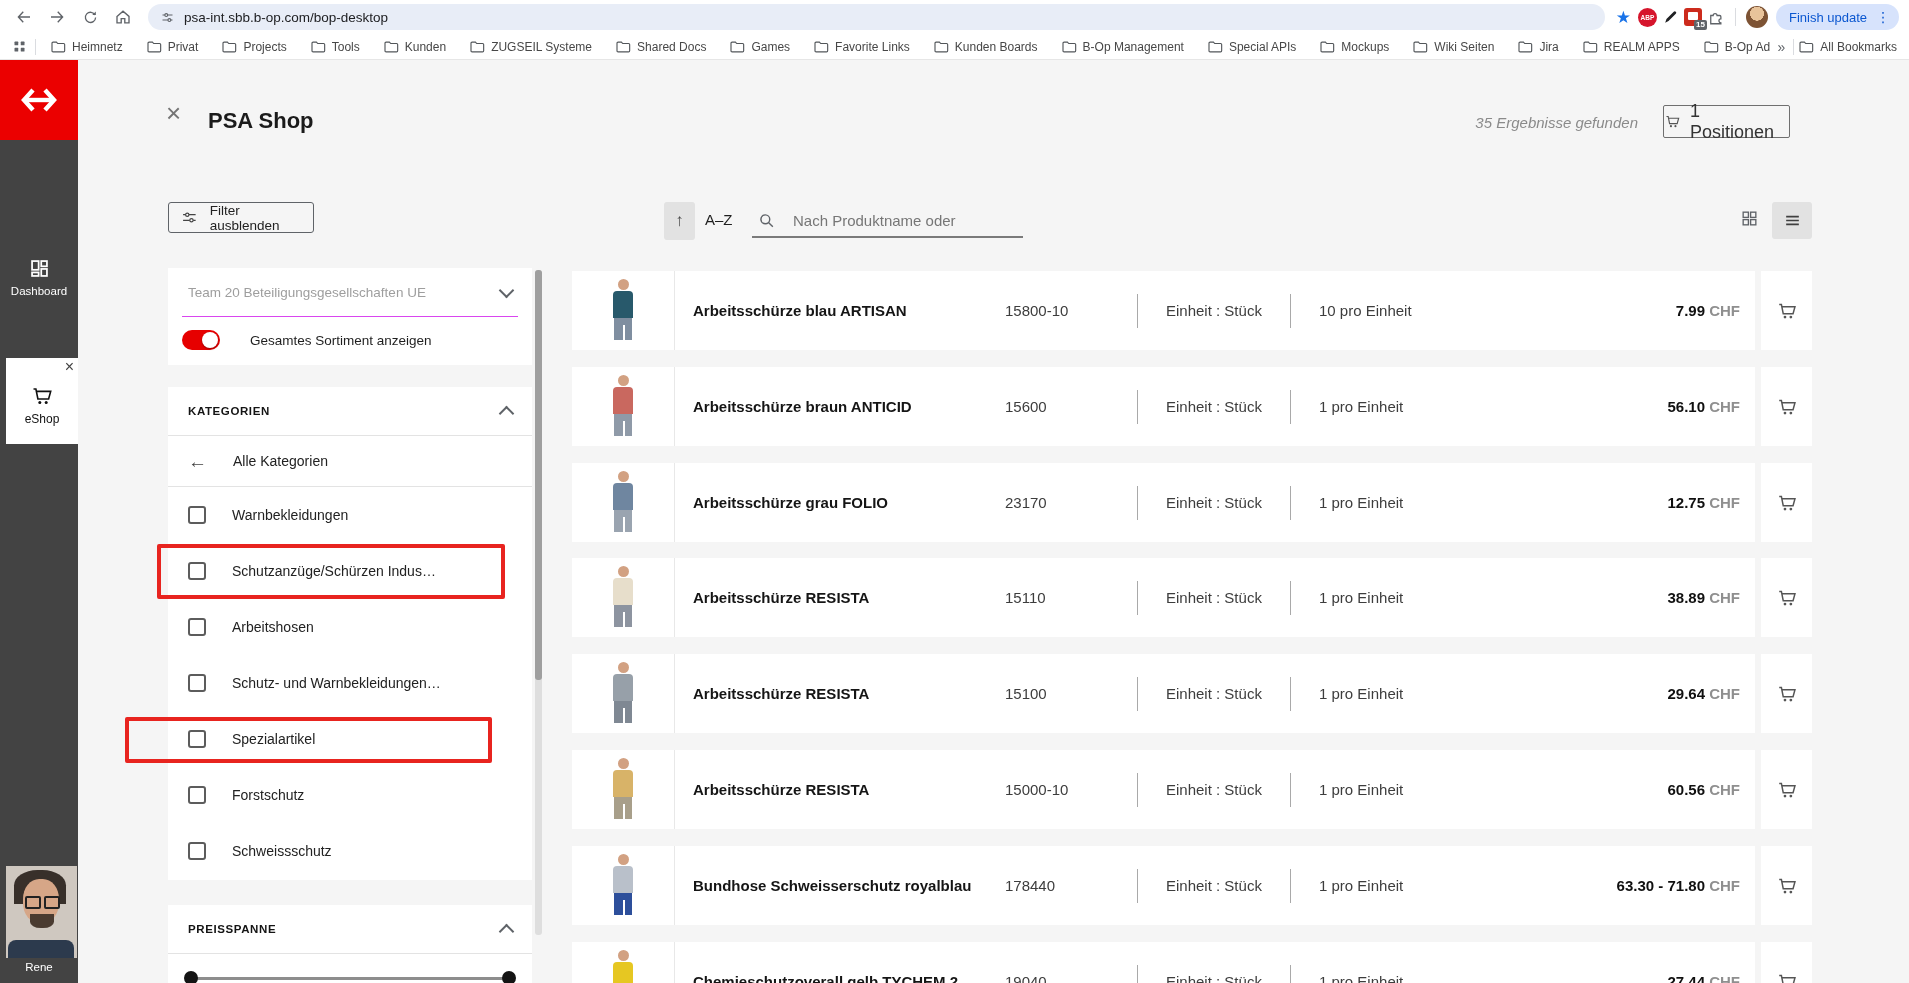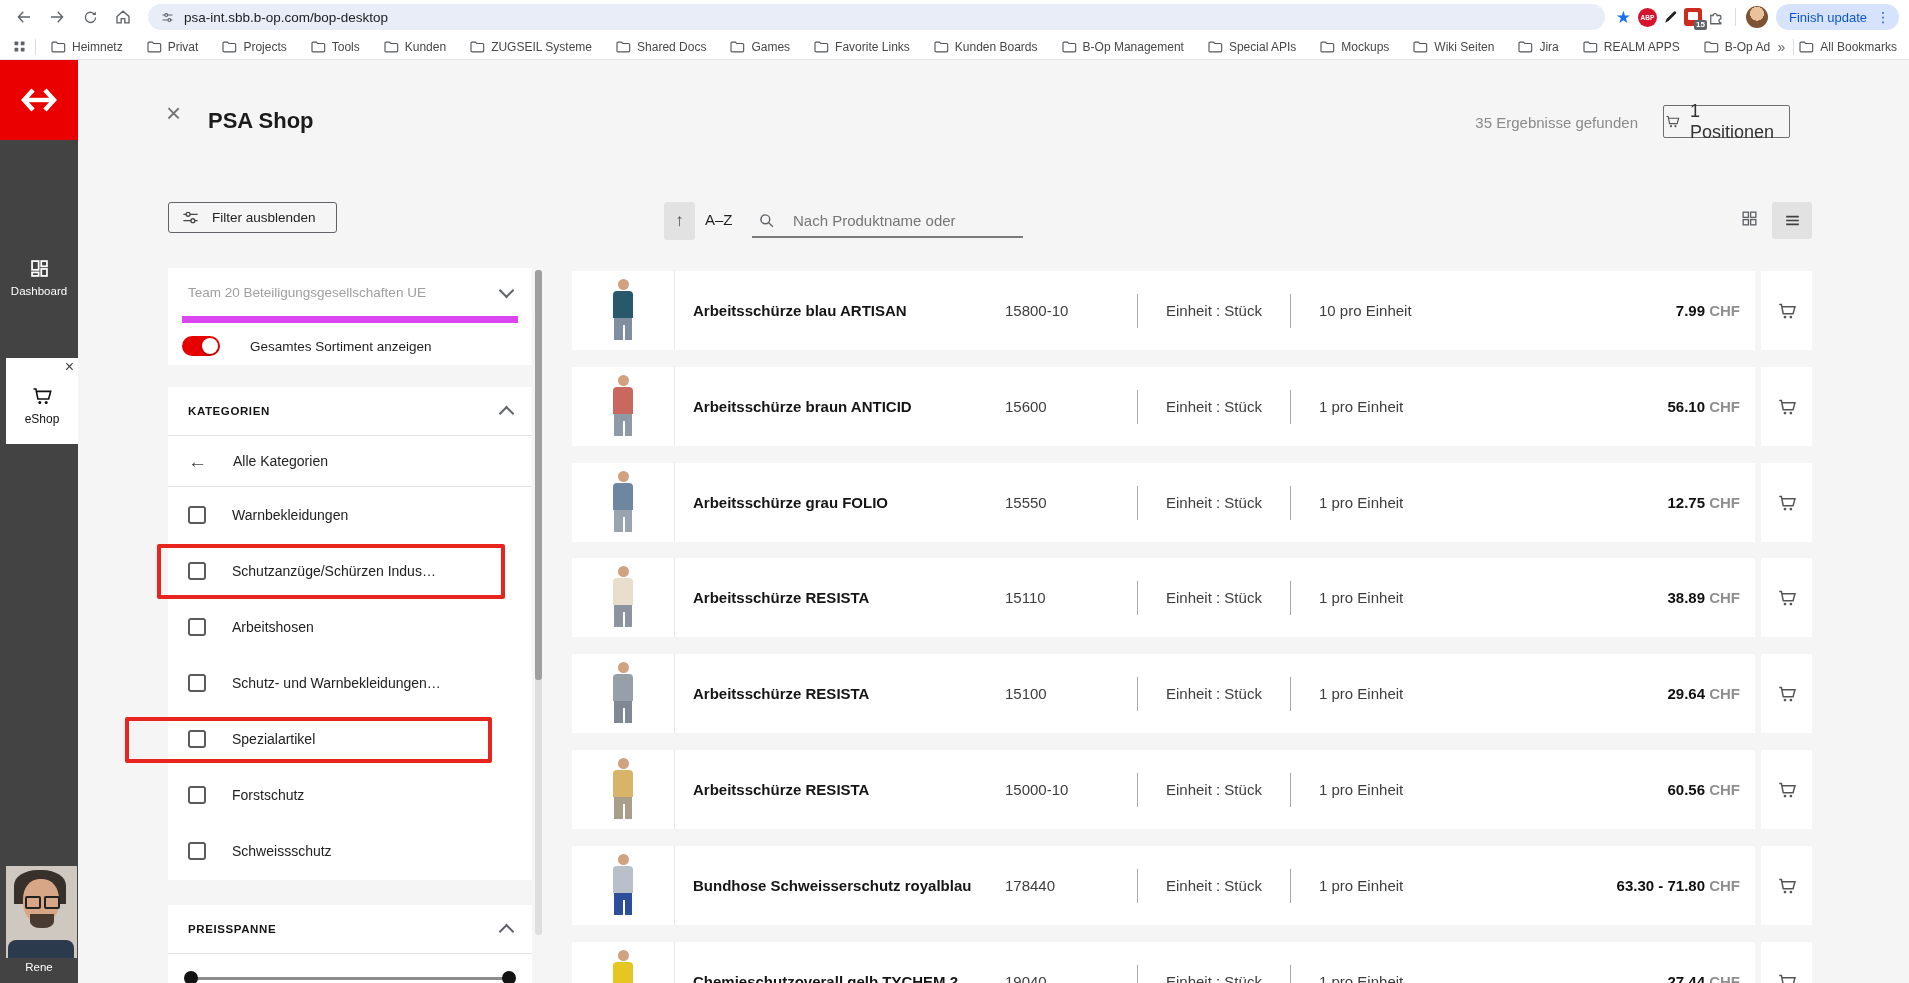--- a/index.html
+++ b/index.html
@@ -54,37 +54,37 @@
   .hair{position:absolute;left:8px;top:4px;width:52px;height:34px;background:#38302a;border-radius:45% 45% 0 0}
   .face{position:absolute;left:17px;top:13px;width:36px;height:44px;background:#d6a687;border-radius:45%}
   .lens{position:absolute;top:30px;width:12px;height:9px;border:2px solid #222;border-radius:2px}
   .beard{position:absolute;left:24px;top:48px;width:24px;height:14px;background:#4a3b30;border-radius:0 0 45% 45%}
   .suit{position:absolute;left:2px;bottom:0;width:66px;height:18px;background:#2c3a4d;border-radius:8px 8px 0 0}
   .rname{position:absolute;left:0;top:961px;width:78px;text-align:center;color:#fff;font-size:11.5px}
 
   
   .x-close{position:absolute;left:166px;top:100px;font-size:26px;color:#757575;line-height:1}
   .ptitle{position:absolute;left:208px;top:108px;font-size:22px;font-weight:bold;color:#1b1b1b}
-  .results{position:absolute;left:1370px;top:114px;width:268px;text-align:right;
+  .results{position:absolute;left:1370px;top:114px;width:268px;text-align:right;font-style:italic;
            color:#8a8a8a;font-size:15px}
   .posbtn{position:absolute;left:1663px;top:105px;width:127px;height:33px;border:1px solid #6f6f6f;
           border-radius:2px;display:flex;align-items:center;justify-content:center;gap:9px;
           font-size:18px;color:#333;box-sizing:border-box}
   .posbtn svg{color:#555}
 
   
-  .fbtn{position:absolute;left:168px;top:202px;width:169px;height:31px;border:1px solid #5f6368;
+  .fbtn{position:absolute;left:168px;top:202px;width:146px;height:31px;border:1px solid #5f6368;
         border-radius:3px;display:flex;align-items:center;gap:12px;padding:0 12px;
         box-sizing:border-box;font-size:13.5px;color:#222}
   .fbtn svg{color:#444}
   .panel{background:#fff;position:absolute;left:168px;width:364px}
   #panel1{top:268px;height:97px}
   #panel2{top:387px;height:493px}
   #panel3{top:905px;height:78px}
-  .dd{height:48px;margin:0 14px;border-bottom:7px solid #d946ef;display:flex;align-items:center;
+  .dd{height:48px;margin:0 14px;border-bottom:1px solid #d946ef;display:flex;align-items:center;
       justify-content:space-between;padding:0 6px}
   .dd span{color:#9e9e9e;font-size:13.5px;white-space:nowrap;overflow:hidden}
   .togrow{height:46px;display:flex;align-items:center;gap:30px;padding:0 14px}
   .tog{width:38px;height:20px;border-radius:10px;background:#e60000;position:relative;flex:0 0 auto}
   .tog i{position:absolute;right:2px;top:2px;width:16px;height:16px;background:#fff;border-radius:50%;
          box-shadow:0 1px 2px rgba(0,0,0,.35)}
   .toglab{font-size:13.5px;color:#1f1f1f}
   .phead{height:48px;display:flex;align-items:center;justify-content:space-between;padding:0 20px;
          border-bottom:1px solid #e3e3e3;font-size:11.5px;font-weight:bold;letter-spacing:.6px;color:#141414}
   #panel3 .phead{border-bottom:1px solid #e3e3e3}
@@ -586,21 +586,21 @@
     <div class="pmain">
       <div class="pimgz">
           <div class="fig">
             <i class="f-head"></i>
             <i class="f-top" style="background: rgb(111, 134, 160);"></i>
             <i class="f-bot" style="background: rgb(154, 164, 176);"></i>
             <i class="f-gap"></i>
           </div>
         </div>
       <div class="pname">Arbeitsschürze grau FOLIO</div>
-      <div class="part">15550</div>
+      <div class="part">23170</div>
       <i class="vsep"></i>
       <div class="punit">Einheit : Stück</div>
       <i class="vsep"></i>
       <div class="pper">1 pro Einheit</div>
       <div class="pprice"><b>12.75</b> <span>CHF</span></div>
     </div>
     <div class="pcartc">
         <svg class="ic" width="22" height="22">
           <use href="#i-cart"></use>
         </svg>

